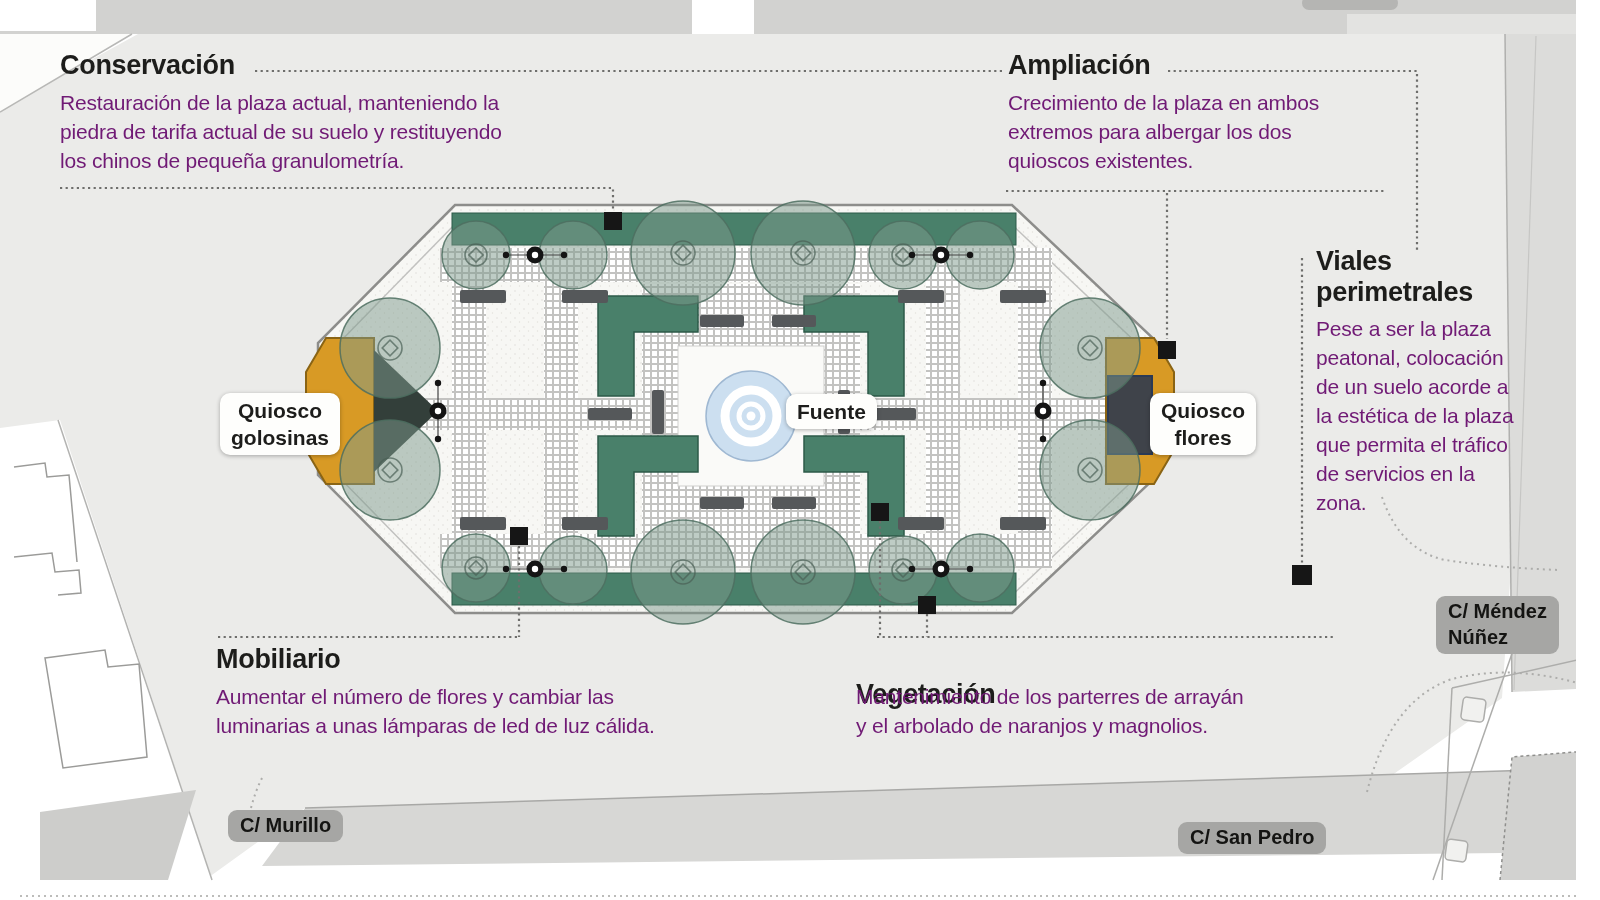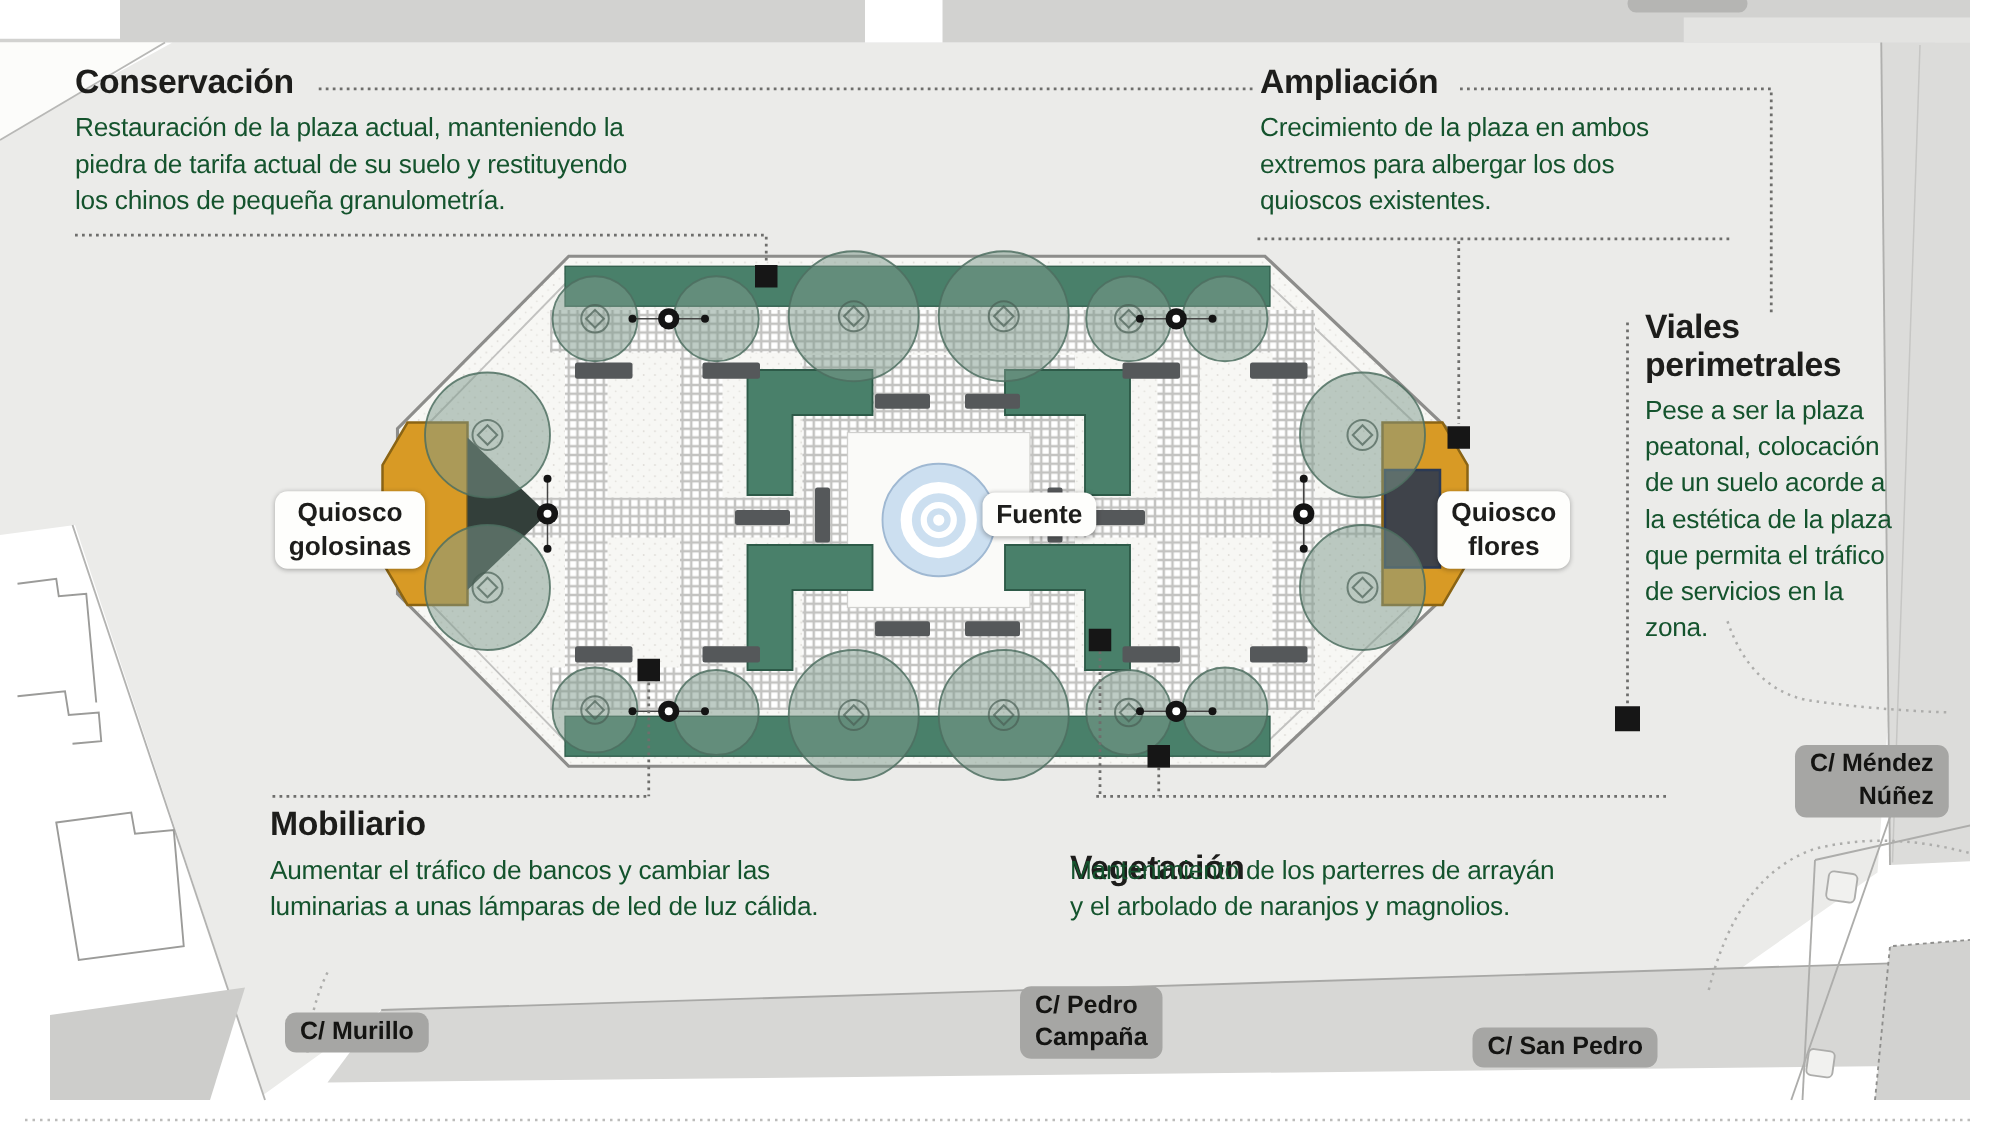--- a/index.html
+++ b/index.html
@@ -1,21 +1,21 @@
 <!DOCTYPE html>
 <html><head>
 <meta charset="utf-8">
 <style>
   html,body{margin:0;padding:0;background:#fff;}
   #stage{position:relative;width:1576px;height:900px;overflow:hidden;
          font-family:"Liberation Sans","DejaVu Sans",sans-serif;color:#1d1d1b;background:#fff;}
   #map{position:absolute;left:0;top:0;z-index:1;}
   .ann{position:absolute;z-index:3;}
   .ann-title{font-weight:bold;font-size:27px;line-height:31px;letter-spacing:-.3px;white-space:pre-line;}
-  .ann-body{font-size:21px;line-height:29px;letter-spacing:-.2px;white-space:pre-line;color:#14532d;}
+  .ann-body{font-size:21px;line-height:29px;letter-spacing:-.2px;white-space:pre-line;color:#701a75;}
   .plan-label{position:absolute;z-index:3;background:#fefefc;border-radius:10px;
               box-shadow:0 1px 4px rgba(0,0,0,.3);padding:4px 11px;font-weight:bold;
               font-size:21px;line-height:27px;white-space:pre-line;text-align:center;}
   .street-label{position:absolute;z-index:3;background:#a6a6a4;color:#141412;border-radius:9px;
                 padding:2px 12px 4px;font-weight:bold;font-size:20px;line-height:26px;
                 white-space:pre-line;}
   .street-label.cropped{height:14px;padding:0;width:96px;background:#b5b5b3;border-radius:7px;}
 </style>
 </head>
 <body>
@@ -298,33 +298,31 @@
   <div class="ann ann-body" style="left:1316px;top:314px;width:280px;">Pese a ser la plaza
 peatonal, colocación
 de un suelo acorde a
 la estética de la plaza
 que permita el tráfico
 de servicios en la
 zona.</div>
   <div class="ann ann-title" style="left:1316px;top:246px;width:200px;">Viales perimetrales</div>
 
   <div class="ann ann-title" style="left:216px;top:644px;">Mobiliario</div>
-  <div class="ann ann-body" style="left:216px;top:682px;width:580px;">Aumentar el tráfico de bancos y cambiar las
+  <div class="ann ann-body" style="left:216px;top:682px;width:580px;">Aumentar el número de flores y cambiar las
 luminarias a unas lámparas de led de luz cálida.</div>
 
   <div class="ann ann-title" style="left:856px;top:644px;margin-top:35px;">Vegetación</div>
   <div class="ann ann-body" style="left:856px;top:682px;width:560px;">Mantenimiento de los parterres de arrayán
 y el arbolado de naranjos y magnolios.</div>
 
   <div class="plan-label" style="left:220px;top:393px;">Quiosco
 golosinas</div>
   <div class="plan-label" style="left:1150px;top:393px;">Quiosco
 flores</div>
   <div class="plan-label" style="left:786px;top:394px;">Fuente</div>
 
   <div class="street-label" style="left:228px;top:810px;">C/ Murillo</div>
-  <div class="street-label" style="left:816px;top:789px;text-align:left;">C/ Pedro
-Campaña</div>
   <div class="street-label" style="left:1178px;top:822px;">C/ San Pedro</div>
-  <div class="street-label" style="left:1436px;top:596px;text-align:right;">C/ Méndez
+  <div class="street-label" style="left:1436px;top:596px;text-align:left;">C/ Méndez
 Núñez</div>
   <div class="street-label cropped" style="left:1302px;top:-4px;"></div>
 </div>
 
 </body></html>

